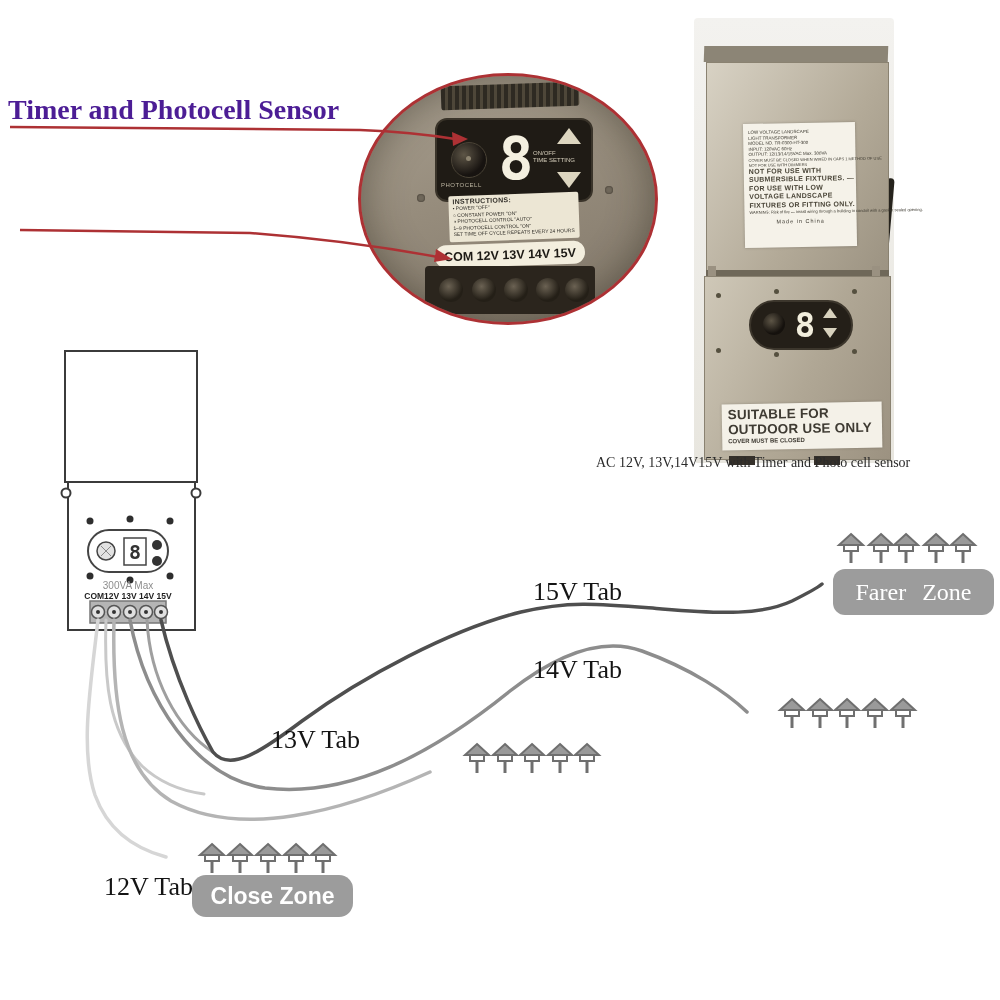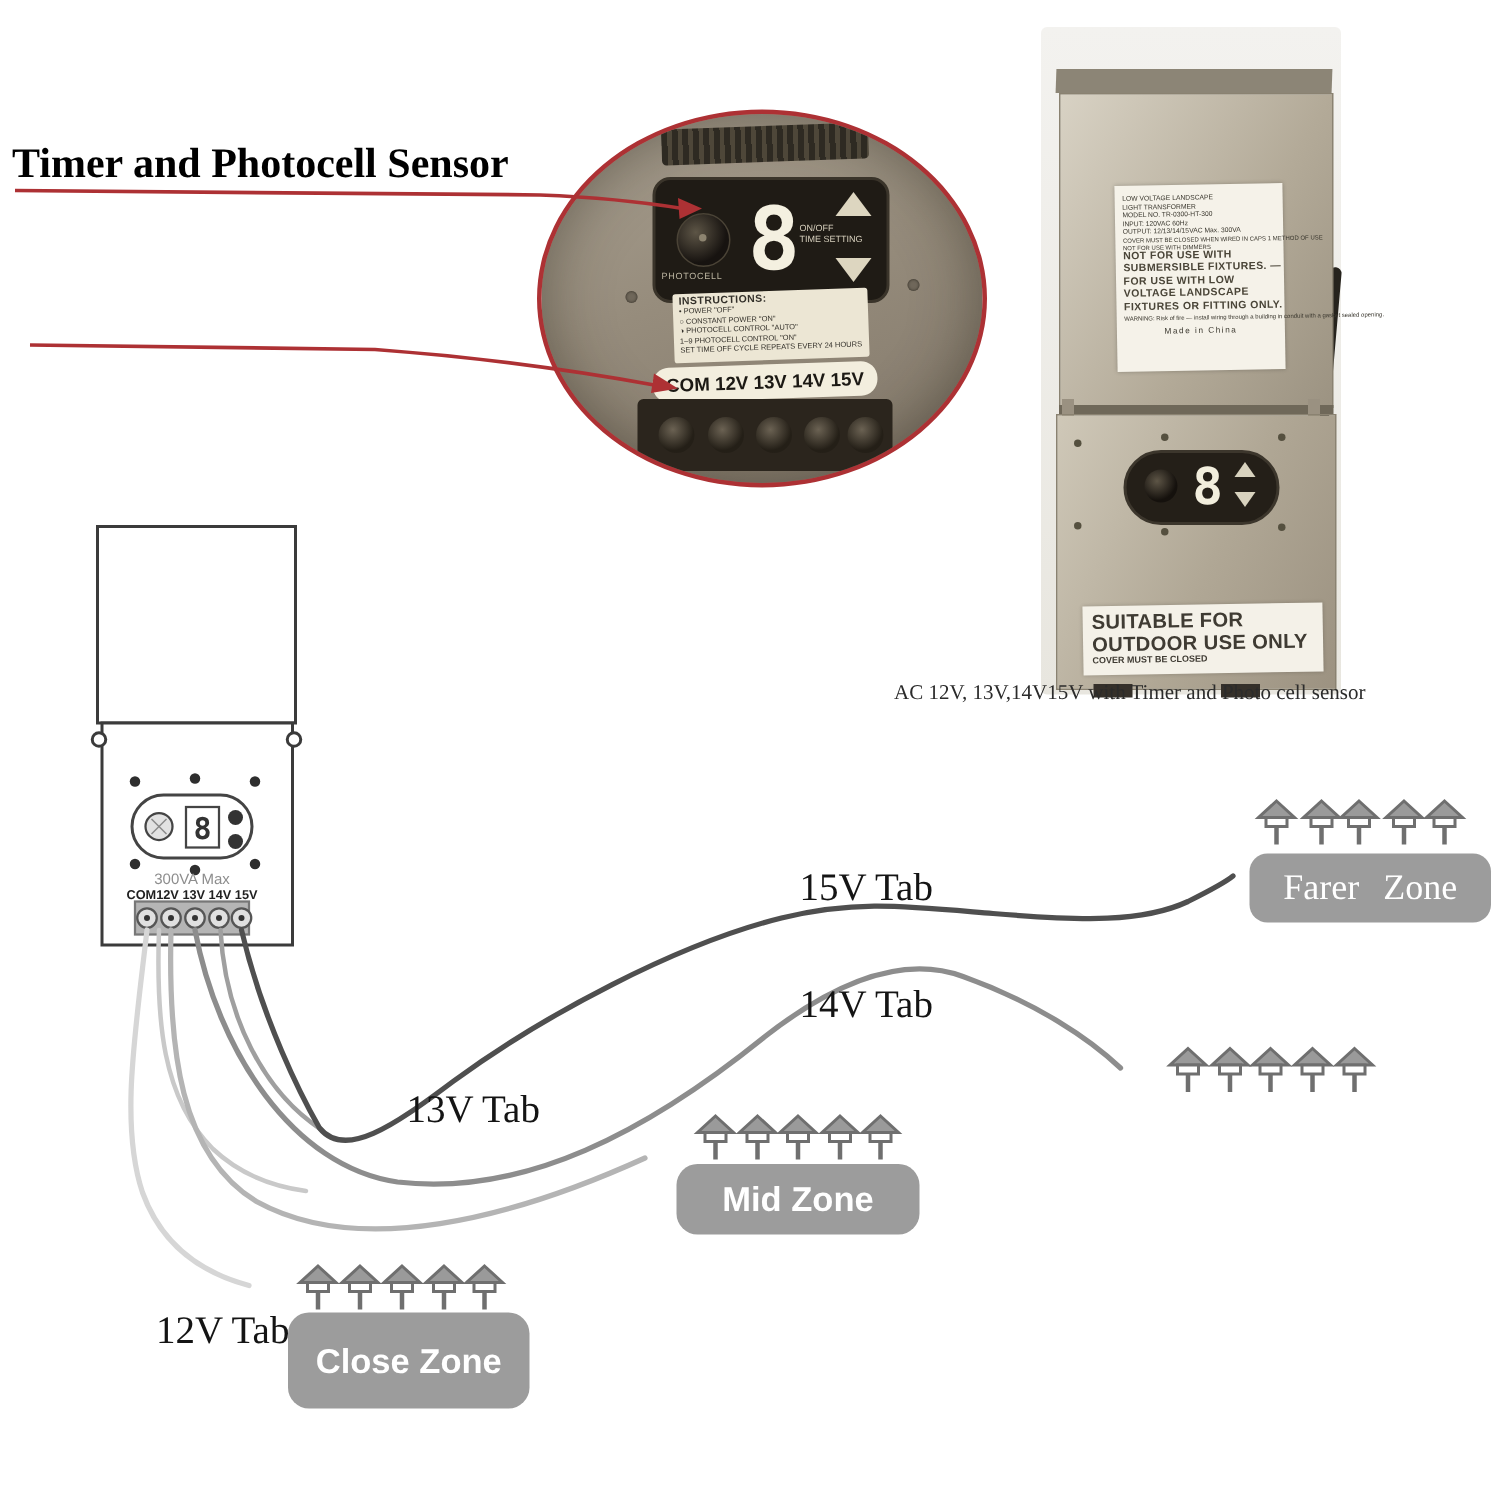--- a/index.html
+++ b/index.html
@@ -2,21 +2,21 @@
 <html><head>
 <meta charset="utf-8">
 <style>
   html,body{margin:0;padding:0;background:#fff;}
   .stage{position:relative;width:1000px;height:1000px;background:#fff;overflow:hidden;
          font-family:"Liberation Sans",sans-serif;}
   .abs{position:absolute;}
   svg text{user-select:none;}
 
   
-  .red-label{color:#000000;font-family:"Liberation Serif",serif;font-weight:600;white-space:nowrap;}
+  .red-label{color:#4c1d95;font-family:"Liberation Serif",serif;font-weight:600;white-space:nowrap;}
   .red-timer{left:8px;top:94px;font-size:28px;}
   .red-taps{left:22px;top:186px;font-size:29px;}
 
   
   .inset{left:358px;top:73px;width:294px;height:246px;border:3px solid #ad3134;border-radius:50%;
          overflow:hidden;background:linear-gradient(160deg,#a89f90 0%,#968c7c 45%,#82786a 100%);
          box-shadow:inset 0 0 42px rgba(35,30,20,.45);z-index:2;}
   .vents{left:80px;top:8px;width:138px;height:24px;border-radius:3px;transform:rotate(-2deg);
          background:repeating-linear-gradient(90deg,#2e2a22 0 4px,#4e4739 4px 7px);}
   .panel{left:74px;top:42px;width:154px;height:80px;background:#1f1b15;border:2px solid #3a342a;border-radius:12px;}
@@ -267,22 +267,21 @@
   </div>
 
   <div class="abs caption">AC 12V, 13V,14V15V with Timer and Photo cell sensor</div>
 
   <div class="abs tab-label" style="left:533px;top:577px;">15V Tab</div>
   <div class="abs tab-label" style="left:533px;top:655px;">14V Tab</div>
   <div class="abs tab-label" style="left:271px;top:725px;">13V Tab</div>
   <div class="abs tab-label" style="left:104px;top:872px;text-align:center;">12V Tab</div>
 
   <div class="abs zone zone-serif" style="left:833px;top:569px;width:161px;height:46px;">Farer Zone</div>
-  <div class="abs zone zone-sans" style="left:451px;top:776px;width:162px;height:47px;">Mid Zone</div>
-  <div class="abs zone zone-sans" style="left:192px;top:875px;width:161px;height:64px;">Close Zone</div>
+  <div class="abs zone zone-sans" style="left:192px;top:875px;width:161px;height:42px;">Close Zone</div>
 
   <svg class="abs overlay" width="1000" height="1000" viewBox="0 0 1000 1000">
     <path d="M10,127 L360,130 Q412,132 455,139" fill="none" stroke="#ad3134" stroke-width="2.5"></path>
     <path d="M452,132 L468,139 L453,146 Z" fill="#ad3134"></path>
     <path d="M20,230 L250,233 Q345,240 438,257" fill="none" stroke="#ad3134" stroke-width="2.5"></path>
     <path d="M436,249 L452,259 L434,262 Z" fill="#ad3134"></path>
   </svg>
 
 </div>
 

